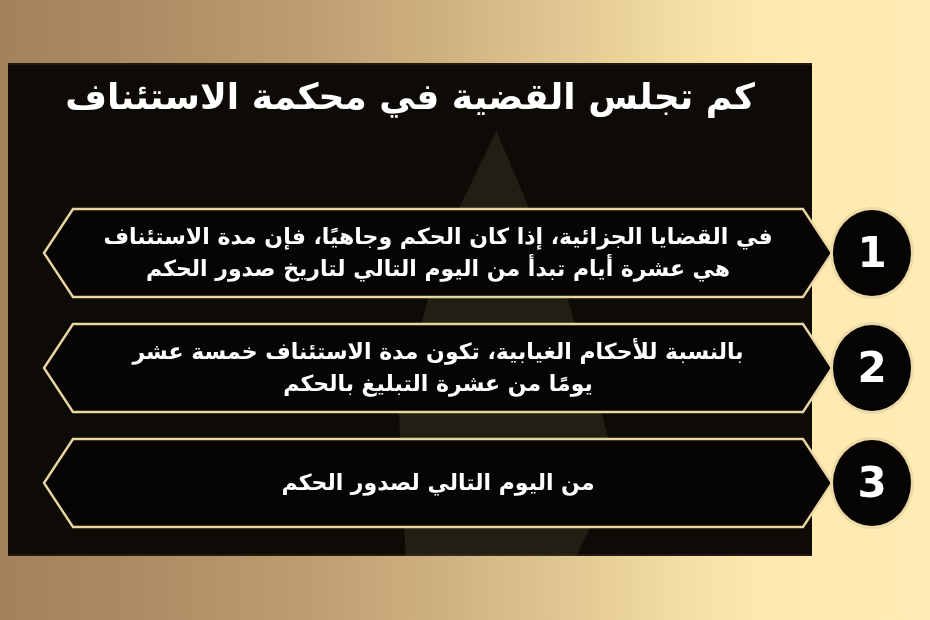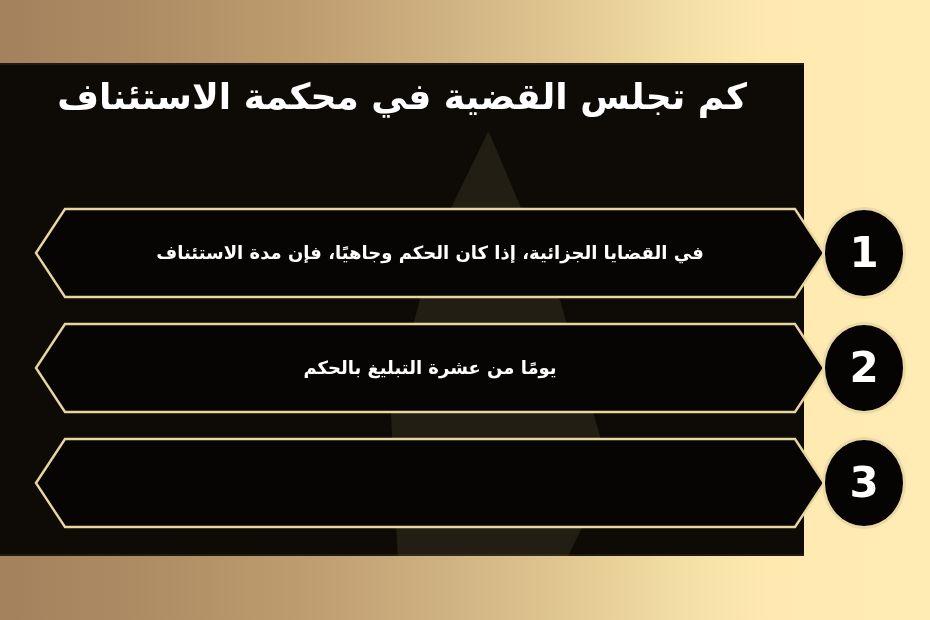--- a/index.html
+++ b/index.html
@@ -11,21 +11,21 @@
     height: 620px;
     overflow: hidden;
     position: relative;
     font-family: "DejaVu Sans", sans-serif;
     background: linear-gradient(90deg,
       #a3815d 0%, #ad8c64 15%, #bd9c6f 32%, #cfb282 48%,
       #e3c993 62%, #f4e0a6 74%, #ffe9b0 83%, #ffecb4 100%);
   }
   .panel {
     position: absolute;
-    left: 0;
+    left: 8px;
     top: 63px;
     width: 804px;
     height: 493px;
     background: #0e0b07;
     box-shadow: inset 0 2px 0 #231a10, inset 0 -2px 0 #231a10;
   }
   .bg-shape-svg {
     position: absolute;
     inset: 0;
     width: 100%;
@@ -69,21 +69,21 @@
   .hex-text {
     position: absolute;
     inset: 0;
     display: flex;
     flex-direction: column;
     justify-content: center;
     align-items: center;
     text-align: left;
     color: #ffffff;
     font-weight: bold;
-    font-size: 18px;
+    font-size: 22px;
     line-height: 1.45;
     padding: 0 36px;
     box-sizing: border-box;
     direction: rtl;
   }
   .badge {
     position: absolute;
     right: 0;
     top: 0;
     width: 84px;
@@ -114,47 +114,50 @@
     <div>كم تجلس القضية في محكمة الاستئناف</div>
   </div>
 
   <div class="row row-1">
     <div class="hexbox">
       <svg class="hex-svg" viewBox="0 0 794 92" preserveAspectRatio="none">
         <polygon points="3,46 32,2 762,2 791,46 762,90 32,90" fill="#060504" stroke="#e8d5a0" stroke-width="2.4"></polygon>
       </svg>
       <div class="hex-text" dir="rtl">
         <div>في القضايا الجزائية، إذا كان الحكم وجاهيًا، فإن مدة الاستئناف</div>
+        <div>هي عشرة أيام تبدأ من اليوم التالي لتاريخ صدور الحكم</div>
       </div>
     </div>
     <div class="badge">
       <span>1</span>
     </div>
   </div>
 
   <div class="row row-2">
     <div class="hexbox">
       <svg class="hex-svg" viewBox="0 0 794 92" preserveAspectRatio="none">
         <polygon points="3,46 32,2 762,2 791,46 762,90 32,90" fill="#060504" stroke="#e8d5a0" stroke-width="2.4"></polygon>
       </svg>
       <div class="hex-text" dir="rtl">
+        <div>بالنسبة للأحكام الغيابية، تكون مدة الاستئناف خمسة عشر</div>
         <div>يومًا من عشرة التبليغ بالحكم</div>
       </div>
     </div>
     <div class="badge">
       <span>2</span>
     </div>
   </div>
 
   <div class="row row-3">
     <div class="hexbox">
       <svg class="hex-svg" viewBox="0 0 794 92" preserveAspectRatio="none">
         <polygon points="3,46 32,2 762,2 791,46 762,90 32,90" fill="#060504" stroke="#e8d5a0" stroke-width="2.4"></polygon>
       </svg>
       <div class="hex-text" dir="rtl">
+        <div>من اليوم التالي لصدور الحكم</div>
       </div>
     </div>
     <div class="badge">
       <span>3</span>
     </div>
   </div>
 
 </div>
 
 </body></html>

